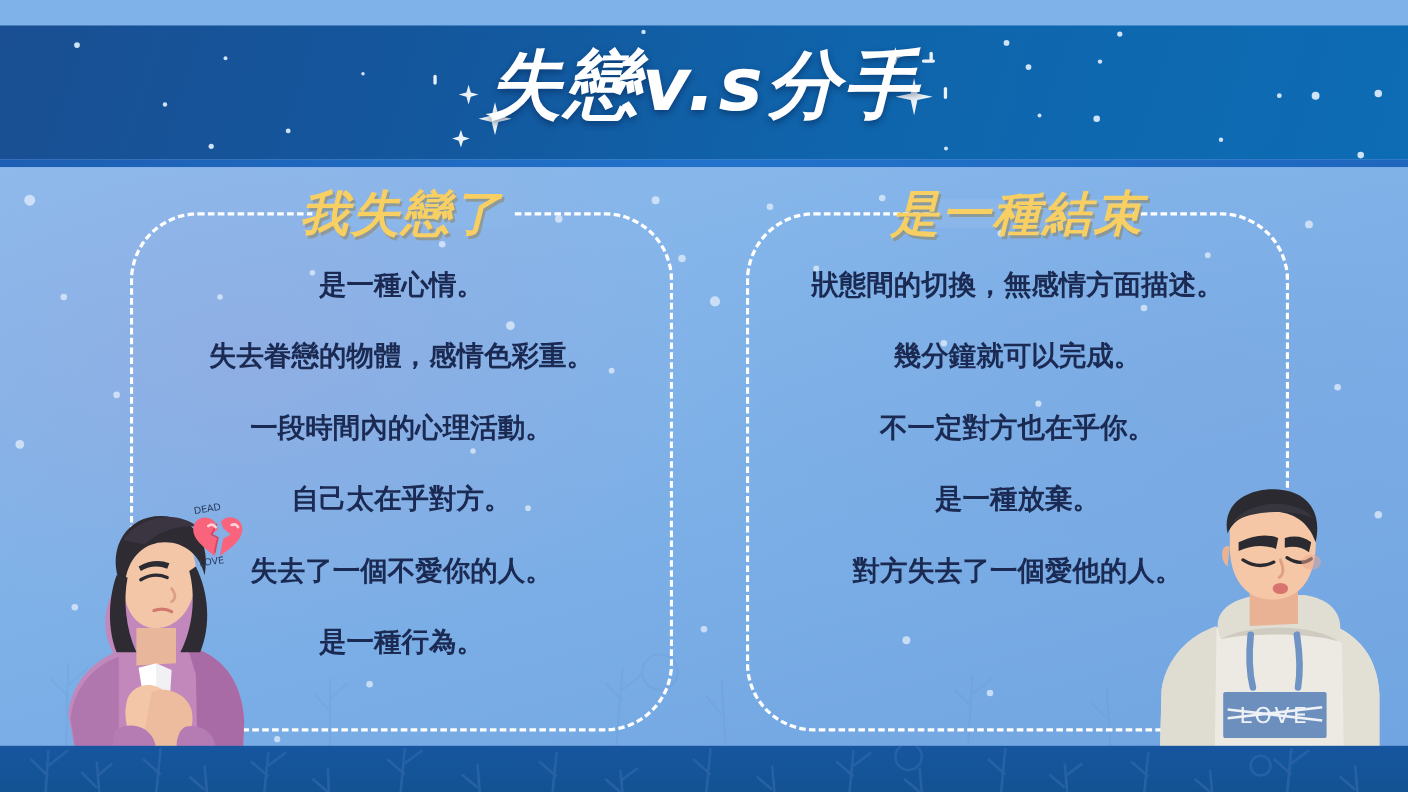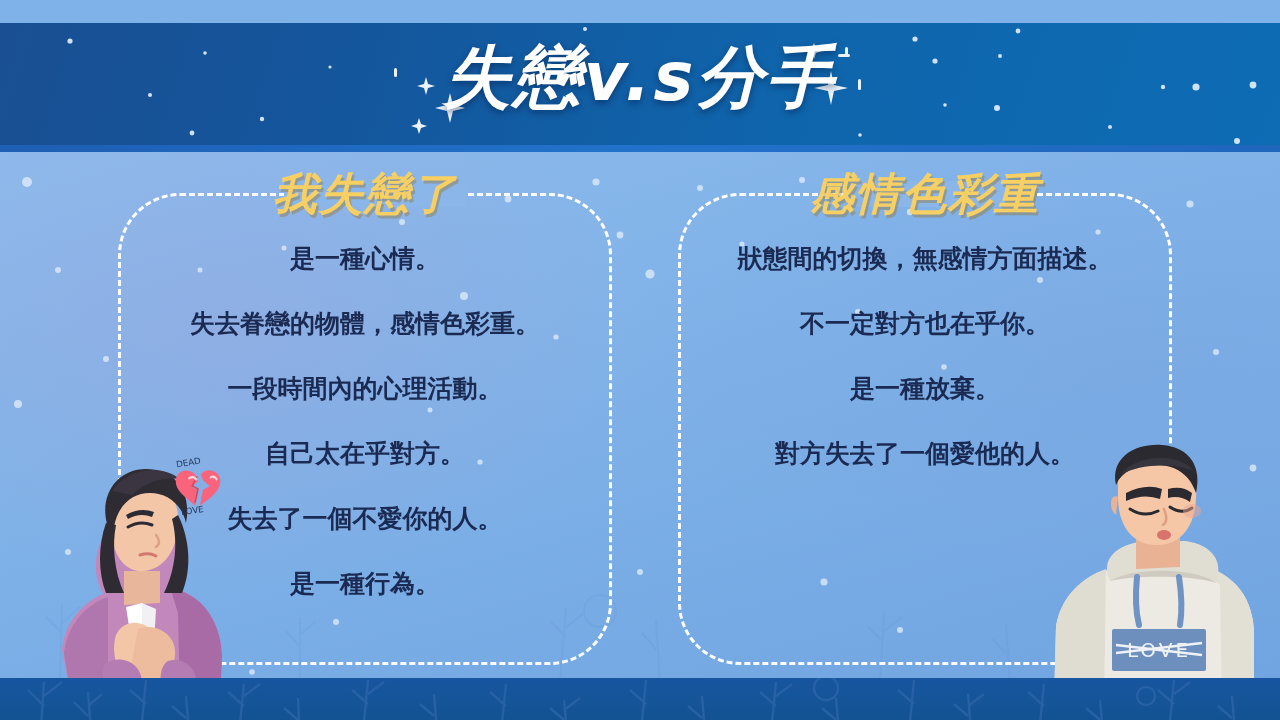--- a/index.html
+++ b/index.html
@@ -202,33 +202,34 @@
       <circle cx="1082" cy="512" r="3"></circle>
     </g>
   </svg>
 
   <div class="panel left"></div>
   <div class="panel right"></div>
   <div class="notch left"></div>
   <div class="notch right"></div>
 
   <div class="panel-head left">我失戀了</div>
-  <div class="panel-head right">感情色彩重</div>
+  <div class="panel-head right">是一種結束</div>
 
   <div class="panel-body left">
     <div class="line">是一種心情。</div>
     <div class="line">失去眷戀的物體，感情色彩重。</div>
     <div class="line">一段時間內的心理活動。</div>
     <div class="line">自己太在乎對方。</div>
     <div class="line">失去了一個不愛你的人。</div>
     <div class="line">是一種行為。</div>
   </div>
 
   <div class="panel-body right">
     <div class="line">狀態間的切換，無感情方面描述。</div>
+    <div class="line">幾分鐘就可以完成。</div>
     <div class="line">不一定對方也在乎你。</div>
     <div class="line">是一種放棄。</div>
     <div class="line">對方失去了一個愛他的人。</div>
   </div>
 
   <svg class="figure" style="left:20px;top:430px;width:220px;height:250px" viewBox="0 0 220 250">
 
     <path d="M52 250 L42 196 C46 160 74 140 104 134 L150 134 C182 142 200 166 202 202 L200 250 Z" fill="#c288bb"></path>
     <path d="M52 250 L44 200 C48 170 66 152 88 144 L88 250 Z" fill="#b076ae"></path>
     <path d="M150 134 C182 142 200 166 202 202 L200 250 L160 250 L158 160 Z" fill="#a96ba6"></path>

